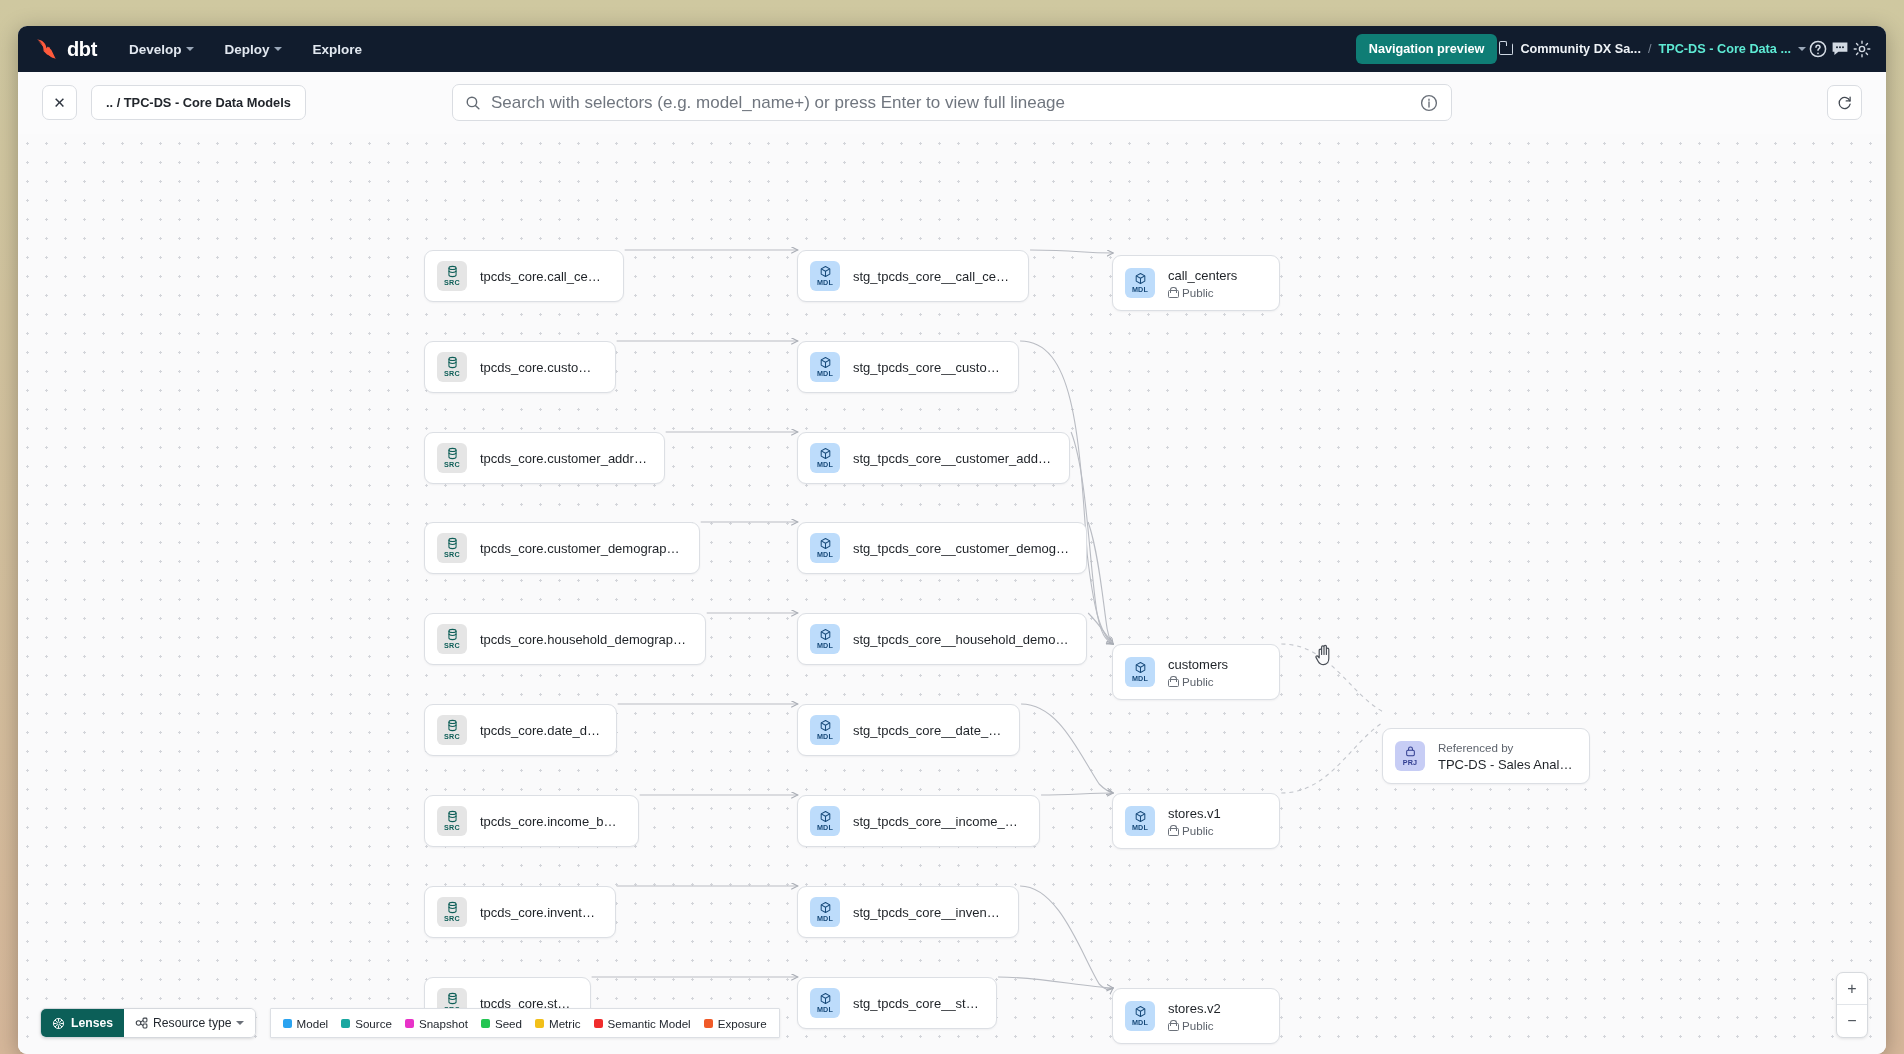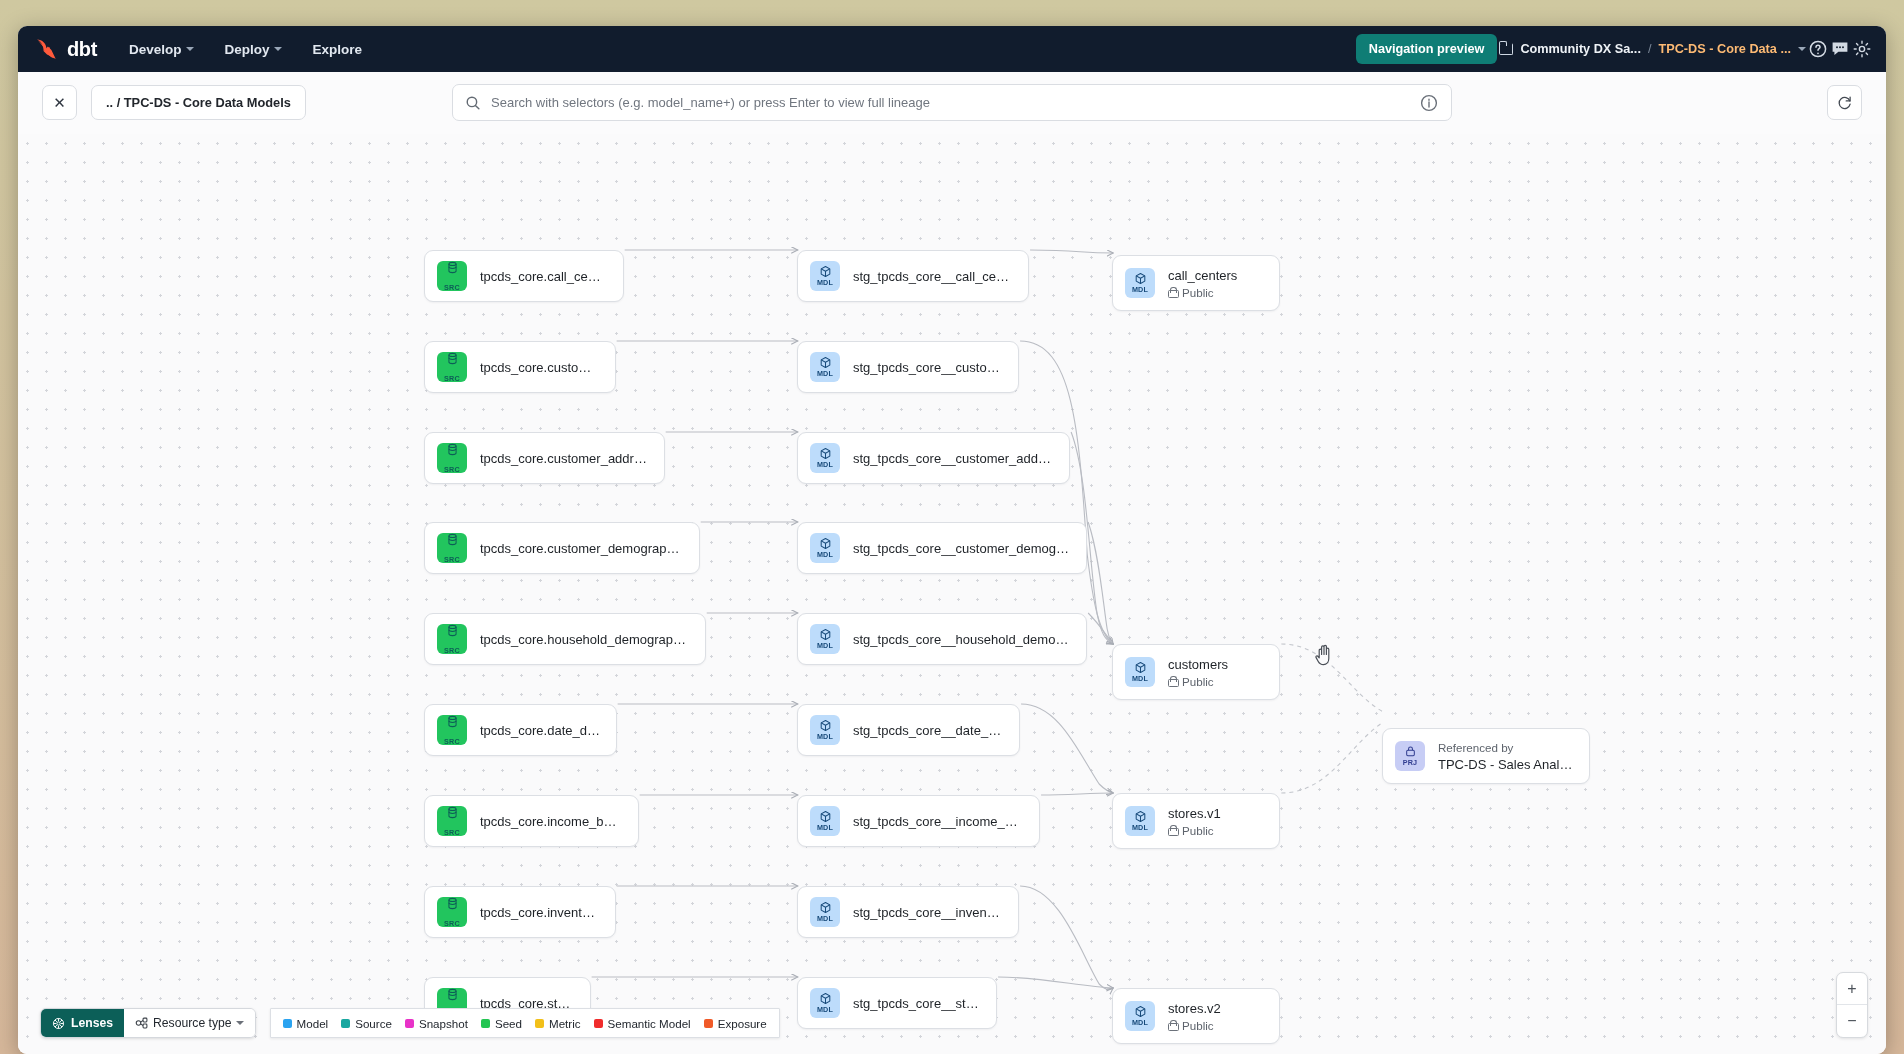--- a/index.html
+++ b/index.html
@@ -46,21 +46,21 @@
   .topnav-right { margin-left: auto; display: flex; align-items: center; gap: 2px; }
   .navpreview-btn {
     background: #0f7d75; color: #fff;
     font-size: 12.7px; font-weight: 600;
     padding: 8px 13px; border-radius: 6px; cursor: pointer;
     white-space: nowrap;
   }
   .breadcrumb-top { display: flex; align-items: center; gap: 7px; font-size: 12.7px; font-weight: 700; color: #eef2f6; }
   .bc-sep { color: #7b8798; font-weight: 400; }
   .bc-item { cursor: pointer; white-space: nowrap; }
-  .bc-item.muted { font-weight: 600; color: #fdba74; }
+  .bc-item.muted { font-weight: 600; color: #5eead4; }
   .folder-ico { width: 14px; height: 12px; border: 1.4px solid #cfd8e3; border-radius: 2px; border-top-color: transparent; position: relative; display:inline-block; }
   .folder-ico::before { content:""; position: absolute; left: -1.4px; top: -3.4px; width: 6px; height: 4px; border: 1.4px solid #cfd8e3; border-bottom: none; border-radius: 2px 2px 0 0; }
   .icon-btn { width: 20px; height: 20px; cursor: pointer; color: #d3dae3; display: flex; align-items: center; justify-content: center; }
   .icon-btn svg { width: 100%; height: 100%; }
 
   
   .toolbar {
     height: 62px; flex: 0 0 62px;
     background: #fbfbfc;
     display: flex; align-items: center;
@@ -79,21 +79,21 @@
     display: flex; align-items: center; padding: 7px 14px;
     font-size: 12.8px; font-weight: 600; color: #22262c; cursor: pointer; white-space: nowrap;
   }
   .searchwrap {
     position: absolute; left: 50%; transform: translateX(-50%);
     width: 1000px; height: 37px;
     border: 1px solid #dadde2; border-radius: 7px; background: #fff;
     display: flex; align-items: center; padding: 0 12px; gap: 10px;
   }
   .search-input {
-    flex: 1; border: none; outline: none; font-size: 13px; color: #8b5cf6;
+    flex: 1; border: none; outline: none; font-size: 17px; color: #8b5cf6;
     font-family: "Liberation Sans", sans-serif; background: transparent;
   }
   .search-input::placeholder { color: #70767f; }
   .tb-right { margin-left: auto; display: flex; align-items: center; gap: 12px; }
   .tb-icon-plain { width: 20px; height: 20px; color: #6a7079; cursor: pointer; }
   .tb-refresh {
     width: 35px; height: 35px; border: 1px solid #dadde2; border-radius: 7px; background: #fff;
     display: flex; align-items: center; justify-content: center; cursor: pointer; color: #444a53;
   }
 
@@ -118,21 +118,21 @@
     box-shadow: 0 1px 2px rgba(20,25,35,.05);
     cursor: pointer;
   }
   .badge {
     width: 30px; height: 30px; border-radius: 6px; flex: 0 0 30px;
     display: flex; flex-direction: column; align-items: center; justify-content: center;
     gap: 0px; line-height: 1;
   }
   .badge svg { display: block; }
   .badge-txt { font-size: 7.2px; font-weight: 700; letter-spacing: .2px; margin-top: 1px; }
-  .badge.src { background: #22c55e; color: #0d5e57; justify-content: space-between; }
+  .badge.src { background: #e5e5e5; color: #0d5e57; }
   .badge.mdl { background: #bddcfb; color: #174a7a; }
   .badge.prj { background: #c7cdf5; color: #2f3b8f; }
   .node-body { display: flex; flex-direction: column; gap: 3px; min-width: 0; }
   .node-title { font-size: 13px; color: #1e2227; white-space: nowrap; overflow: hidden; text-overflow: ellipsis; }
   .node-sub { font-size: 11.6px; color: #5d636c; display: flex; align-items: center; gap: 5px; }
   .node-kicker { font-size: 11.6px; color: #5d636c; }
   .lock-ico { width: 9px; height: 11px; position: relative; display: inline-block; }
   .lock-ico::before { content:""; position:absolute; left:0; bottom:0; width:9px; height:6px; border:1px solid #6c727b; border-radius:1.5px; }
   .lock-ico::after { content:""; position:absolute; left:2px; top:0; width:5px; height:5px; border:1px solid #6c727b; border-bottom:none; border-radius:3px 3px 0 0; }
 

